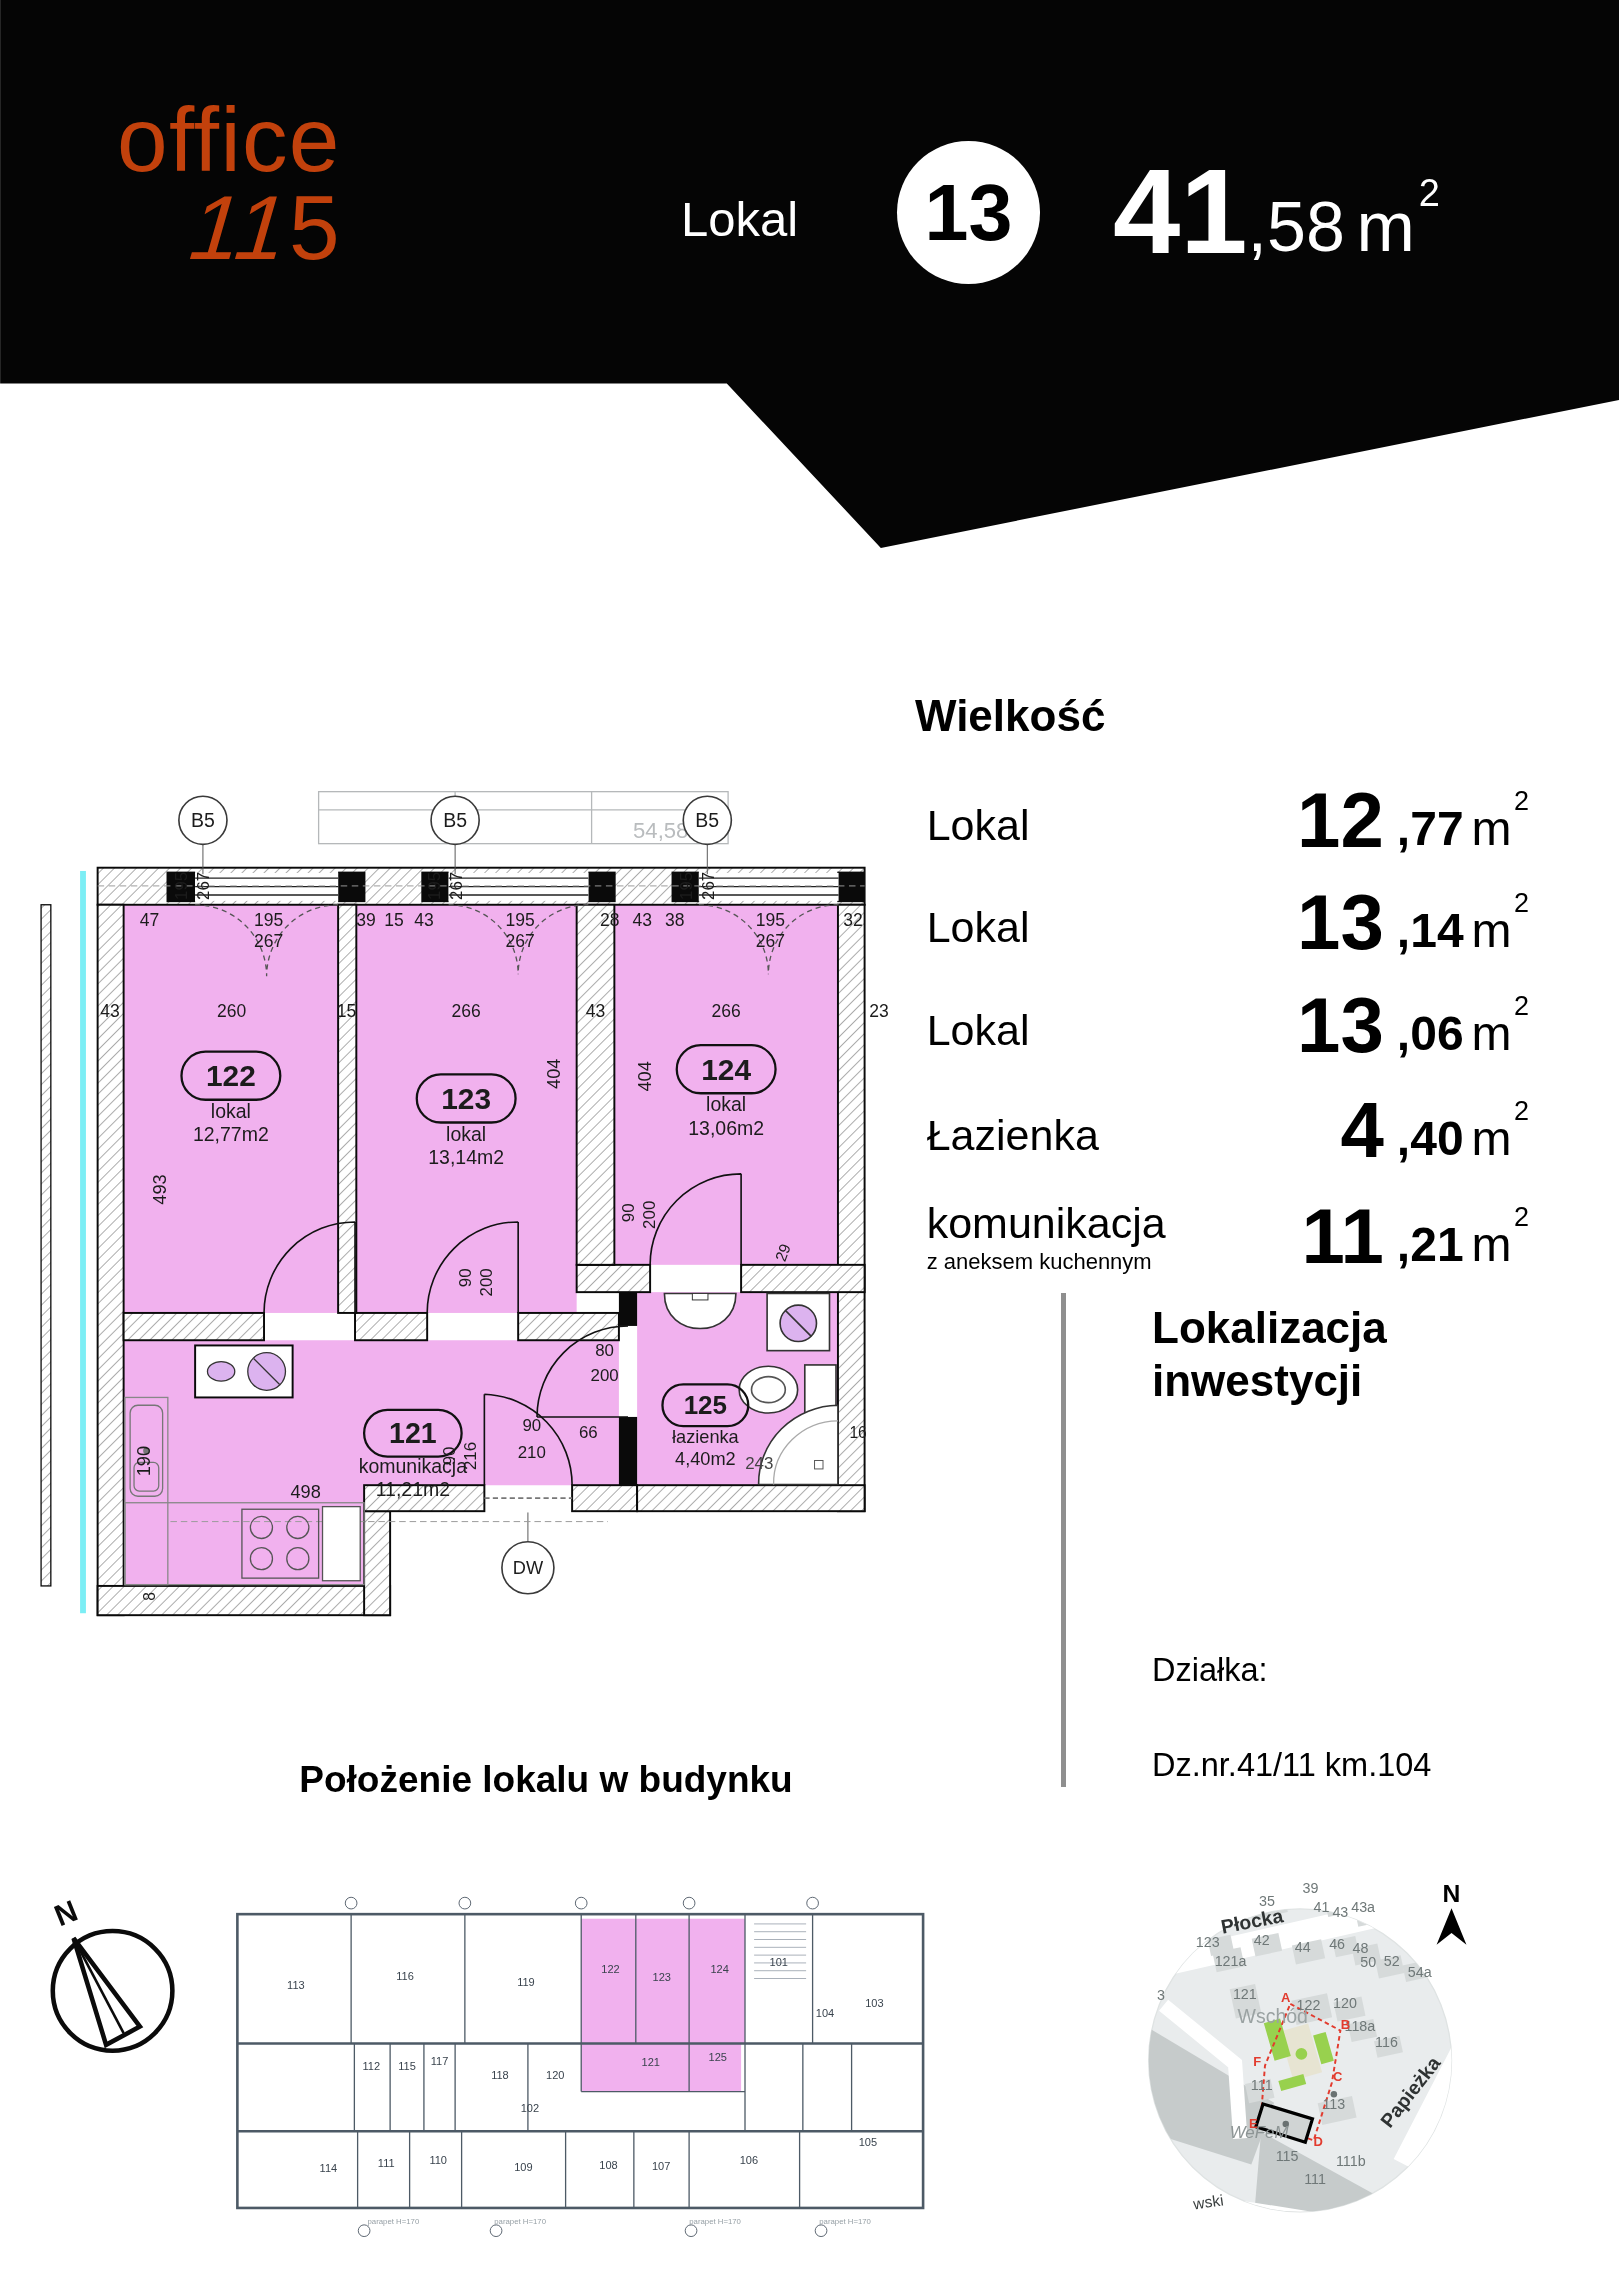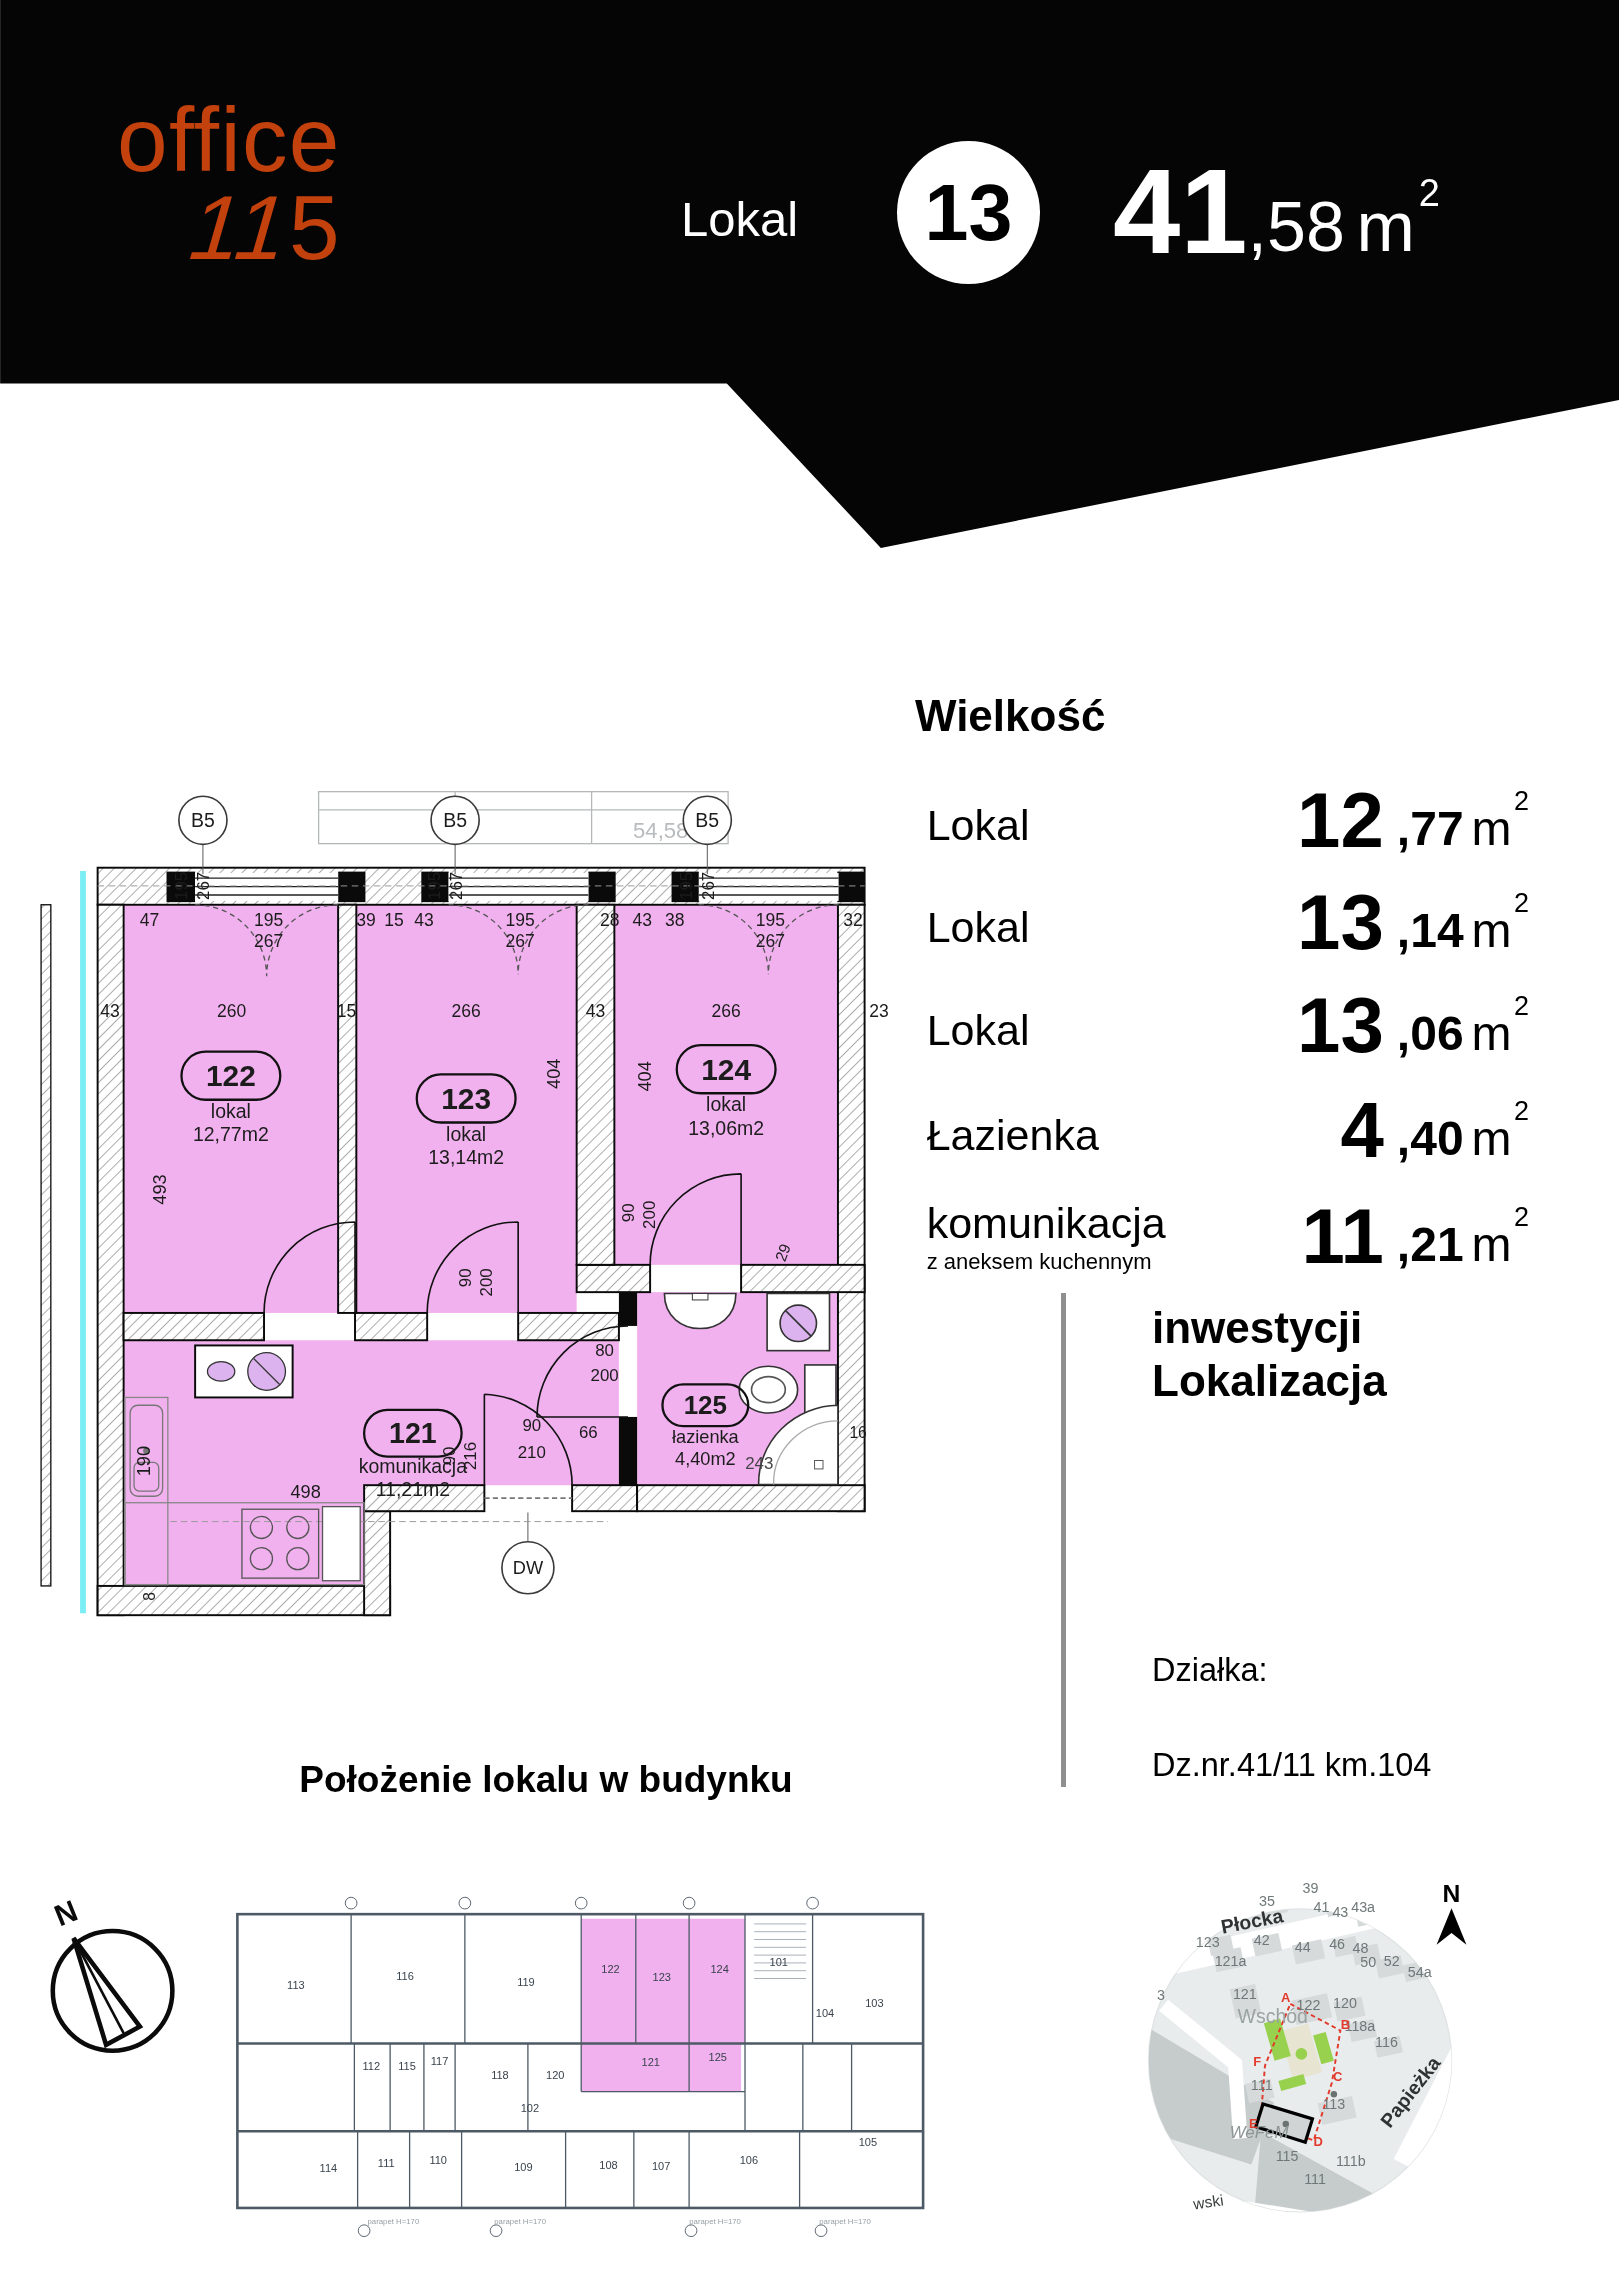--- a/index.html
+++ b/index.html
@@ -483,22 +483,22 @@
           <span class="sr-unit">m</span>
           <span class="sr-sup">2</span>
         </div>
   </div>
 </div>
 
 <div class="abs vline"></div>
 
 <div class="abs loc">
   <div class="loc-title">
+    <div>Lokalizacja</div>
     <div>inwestycji</div>
-    <div>Lokalizacja</div>
   </div>
   <div class="loc-dzialka">Działka:</div>
   <div class="loc-plot">Dz.nr.41/11 km.104</div>
 </div>
 
 <div class="abs btitle">Położenie lokalu w budynku</div>
 
 </div>
 
 

